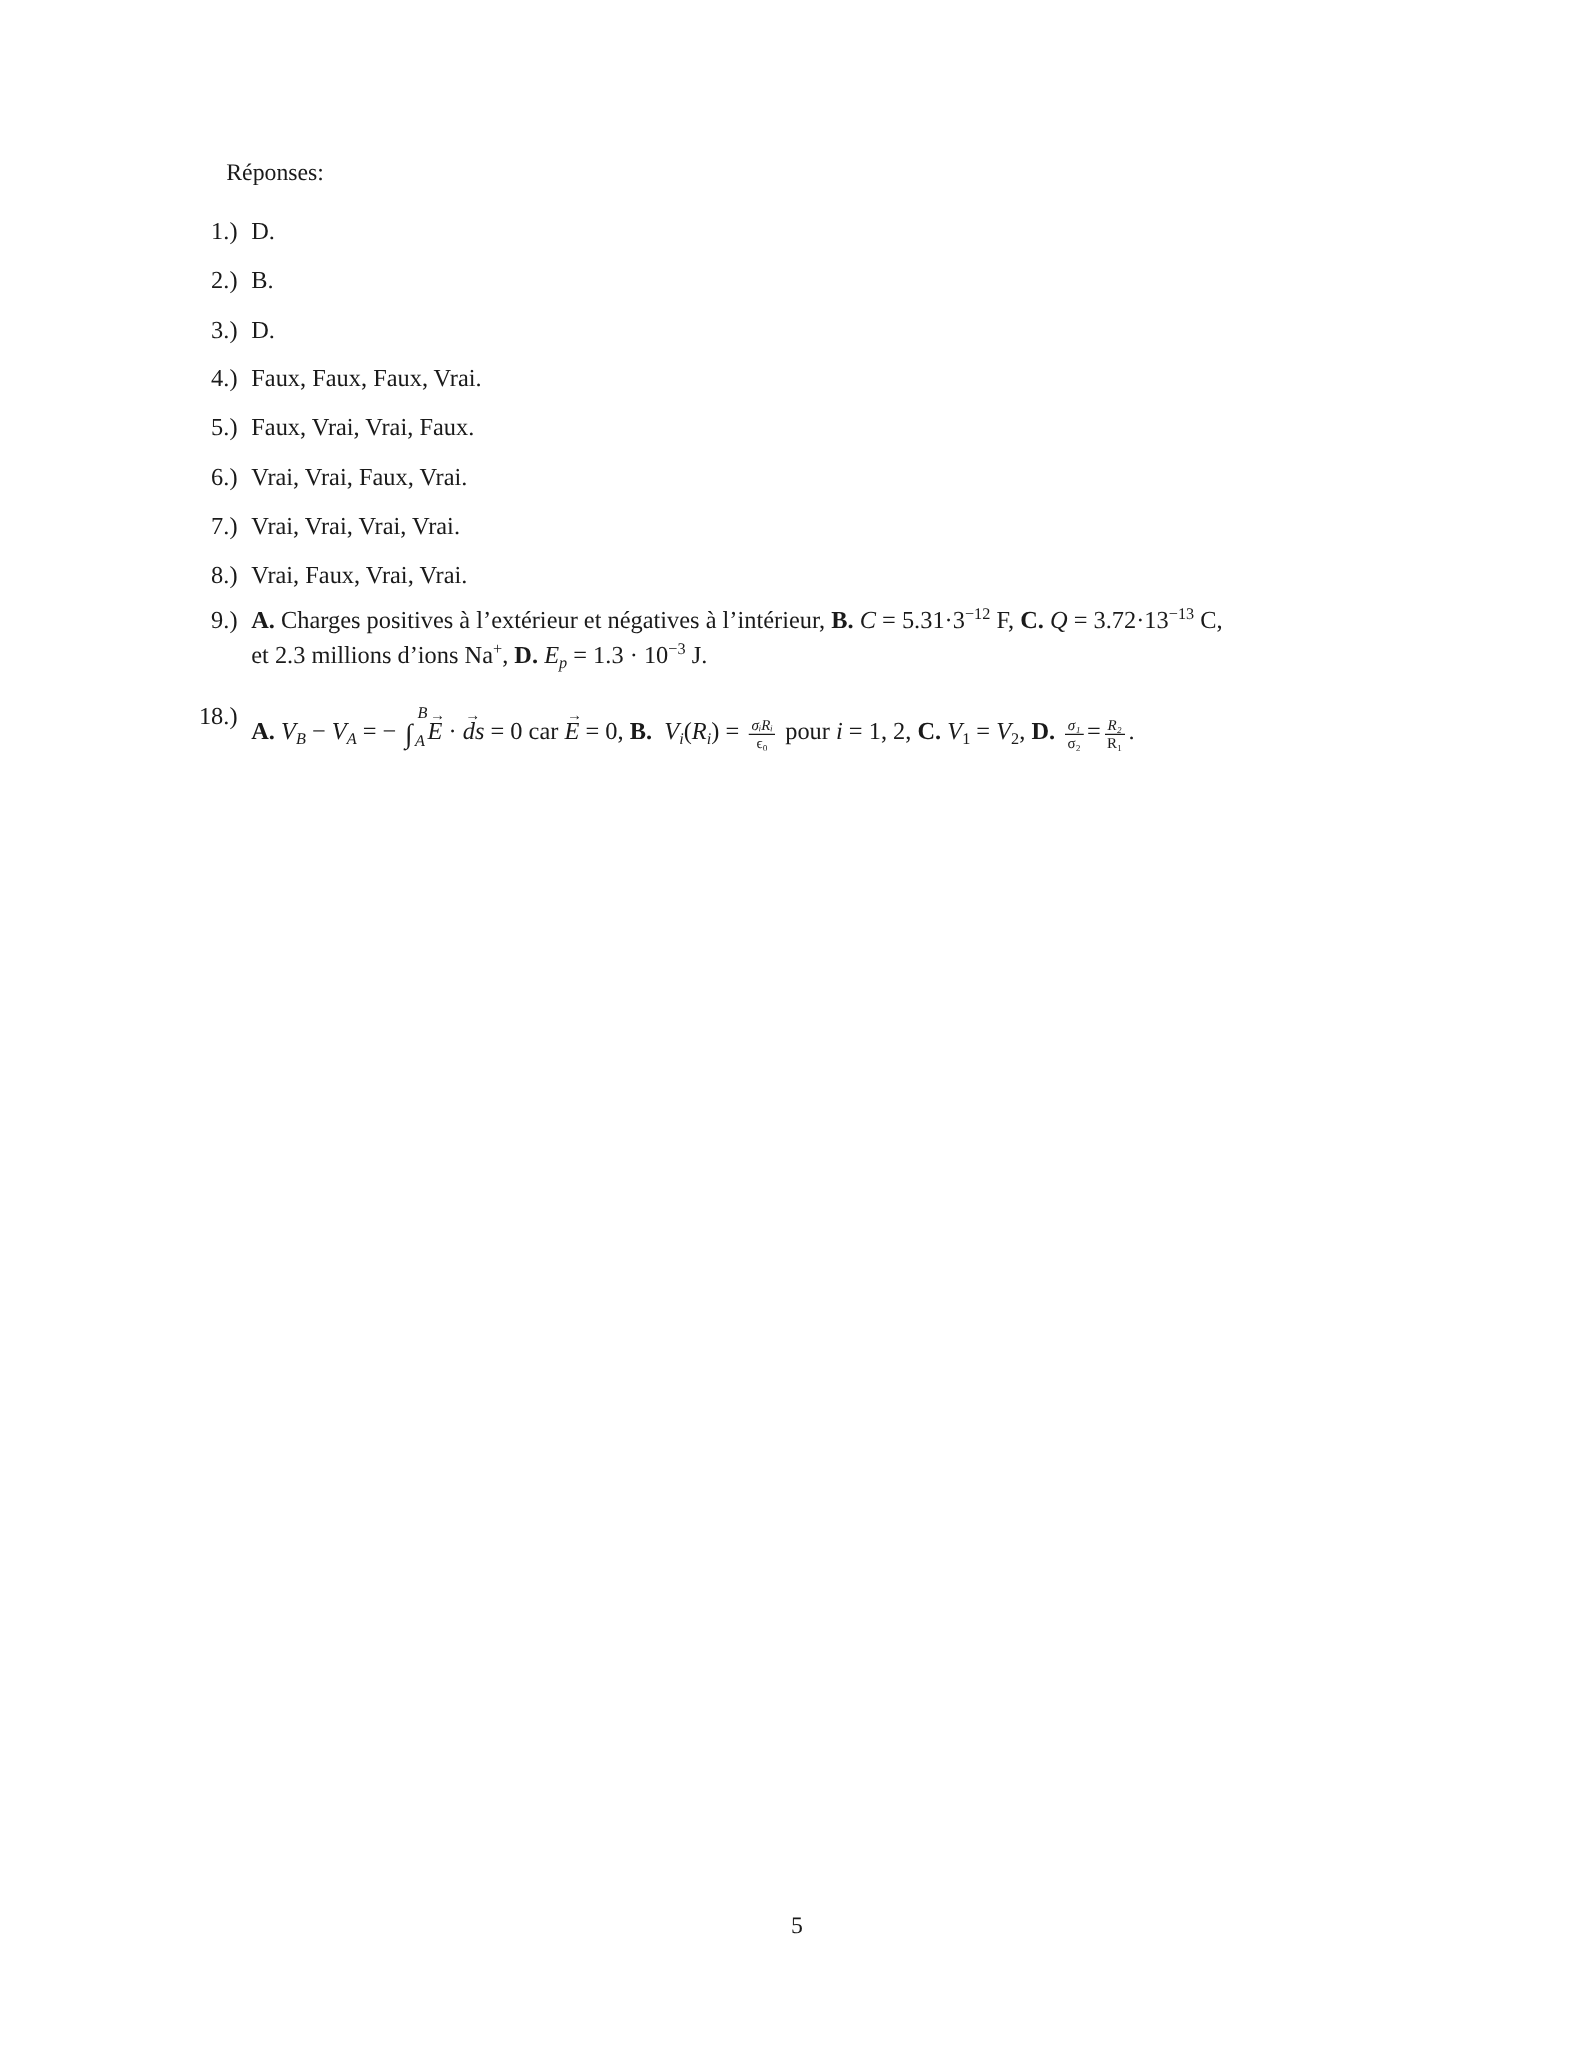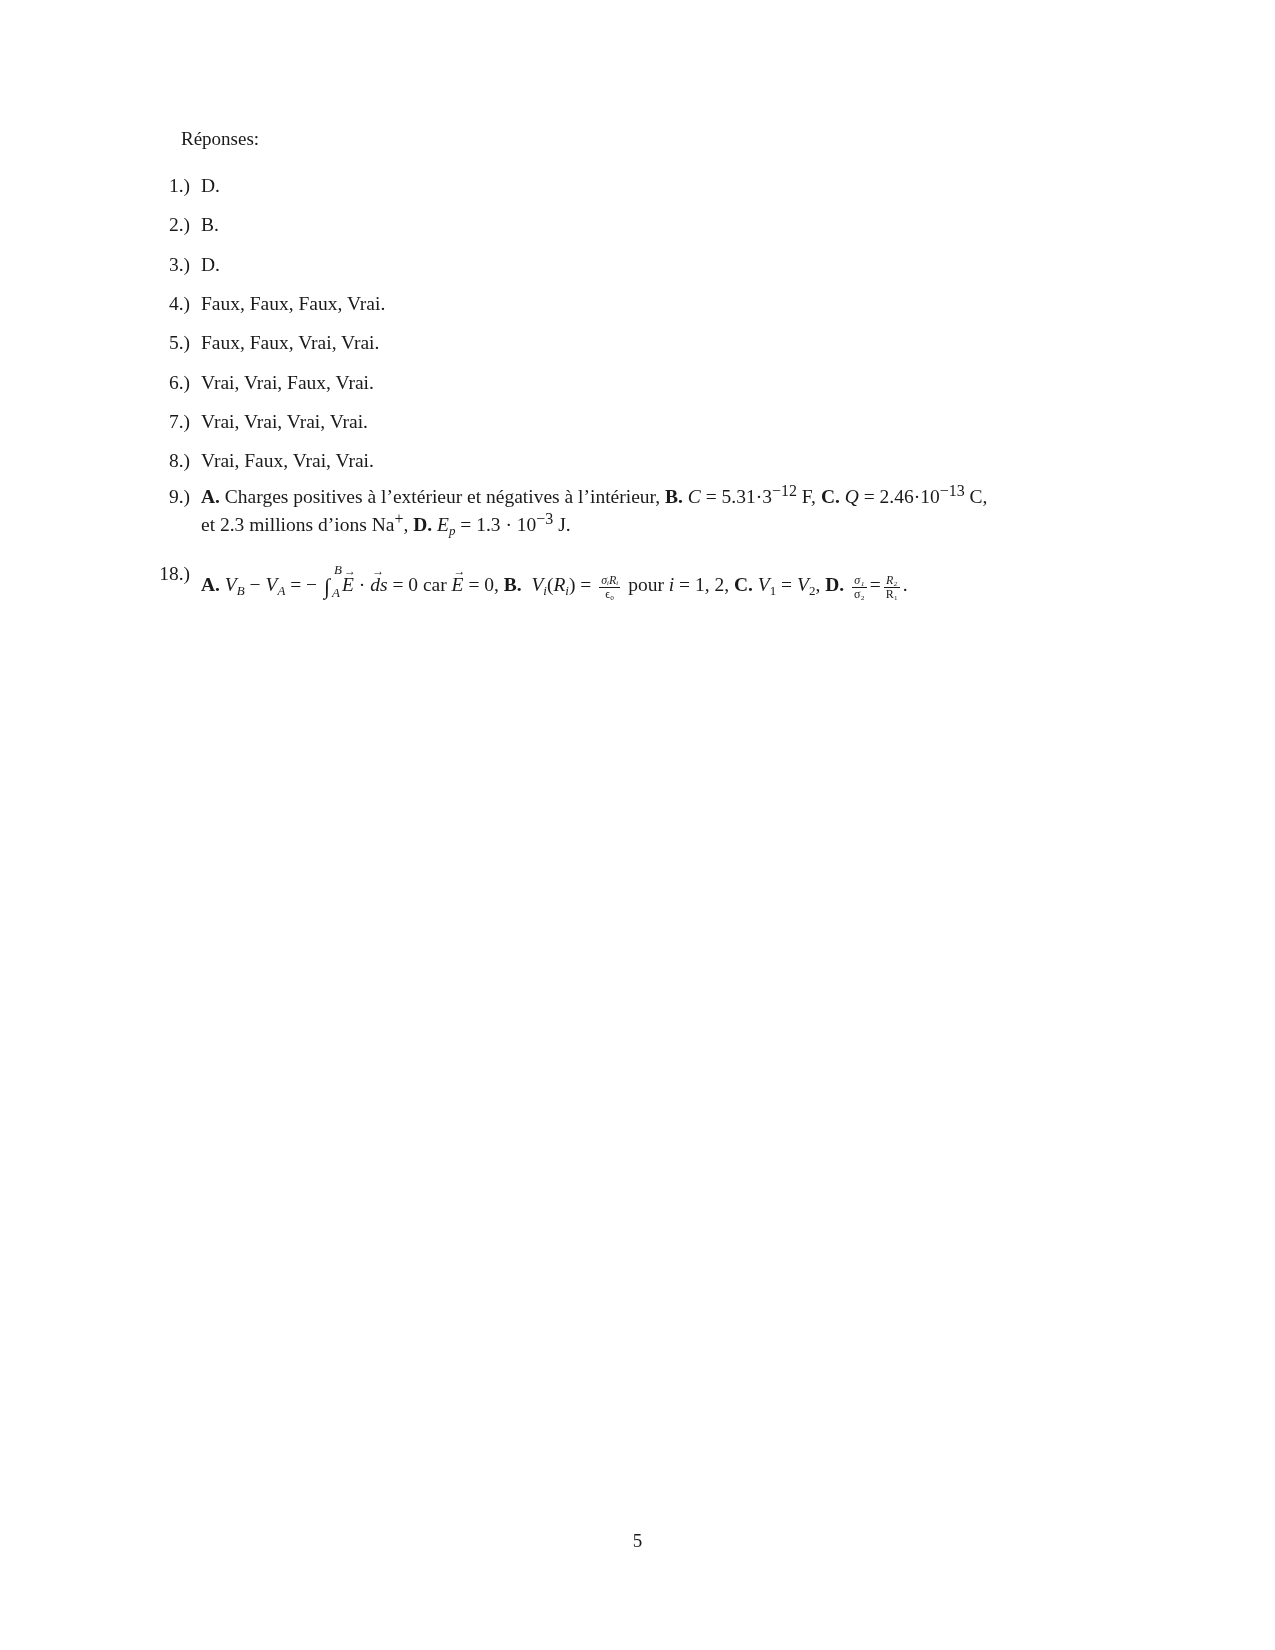--- a/index.html
+++ b/index.html
@@ -18,21 +18,21 @@
     font-family: "Liberation Serif", serif; font-size: 19.5px; line-height: 31px;
   }
   .item .num {
     position: absolute; right: 1085px; top: 0; white-space: nowrap;
   }
   .item .ans {
     position: absolute; left: 201px; width: 925px; top: 0;
   }
   b { font-weight: bold; }
   i.m { font-style: italic; }
-  sup { font-size: 16px; vertical-align: 7px; line-height: 0; }
+  sup { font-size: 13px; vertical-align: 7px; line-height: 0; }
   sub { font-size: 13px; vertical-align: -4px; line-height: 0; }
   .vec { position: relative; display: inline-block; }
   .vec::before {
     content: "\2192"; position: absolute; left: 2px; top: -13px; font-size: 12px; font-style: normal;
   }
   .frac {
     display: inline-block; vertical-align: -7px; text-align: center; font-size: 12px; line-height: 13px;
     margin: 16px 3px;
   }
   .frac .n { display: block; border-bottom: 1px solid #1a1a1a; padding: 0 2px; font-style: italic; }
@@ -65,21 +65,21 @@
   <div class="item" style="top:249px">
     <span class="num">3.)</span>
     <span class="ans">D.</span>
   </div>
   <div class="item" style="top:288px">
     <span class="num">4.)</span>
     <span class="ans">Faux, Faux, Faux, Vrai.</span>
   </div>
   <div class="item" style="top:327px">
     <span class="num">5.)</span>
-    <span class="ans">Faux, Faux, Vrai, Vrai.</span>
+    <span class="ans">Faux, Vrai, Vrai, Faux.</span>
   </div>
   <div class="item" style="top:367px">
     <span class="num">6.)</span>
     <span class="ans">Vrai, Vrai, Faux, Vrai.</span>
   </div>
   <div class="item" style="top:406px">
     <span class="num">7.)</span>
     <span class="ans">Vrai, Vrai, Vrai, Vrai.</span>
   </div>
   <div class="item" style="top:445px">
@@ -88,21 +88,21 @@
   </div>
 
   <div class="item" style="top:483px; line-height:28px">
     <span class="num">9.)</span>
     <span class="ans">
       <b>A.</b>
       <span>Charges positives à l’extérieur et négatives à l’intérieur,</span>
       <b>B.</b>
       <i class="m">C</i><span> = 5.31·3</span><sup>−12</sup><span> F,</span>
       <b>C.</b>
-      <i class="m">Q</i><span> = 2.46·10</span><sup>−13</sup><span> C,</span><br>
+      <i class="m">Q</i><span> = 3.72·13</span><sup>−13</sup><span> C,</span><br>
       <span>et 2.3 millions d’ions Na</span><sup>+</sup><span>,</span>
       <b>D.</b>
       <i class="m">E</i><sub><i class="m">p</i></sub><span> = 1.3 · 10</span><sup>−3</sup><span> J.</span>
     </span>
   </div>
 
   <div class="item" style="top:558px">
     <span class="num">18.)</span>
     <span class="ans">
       <b>A.</b>

